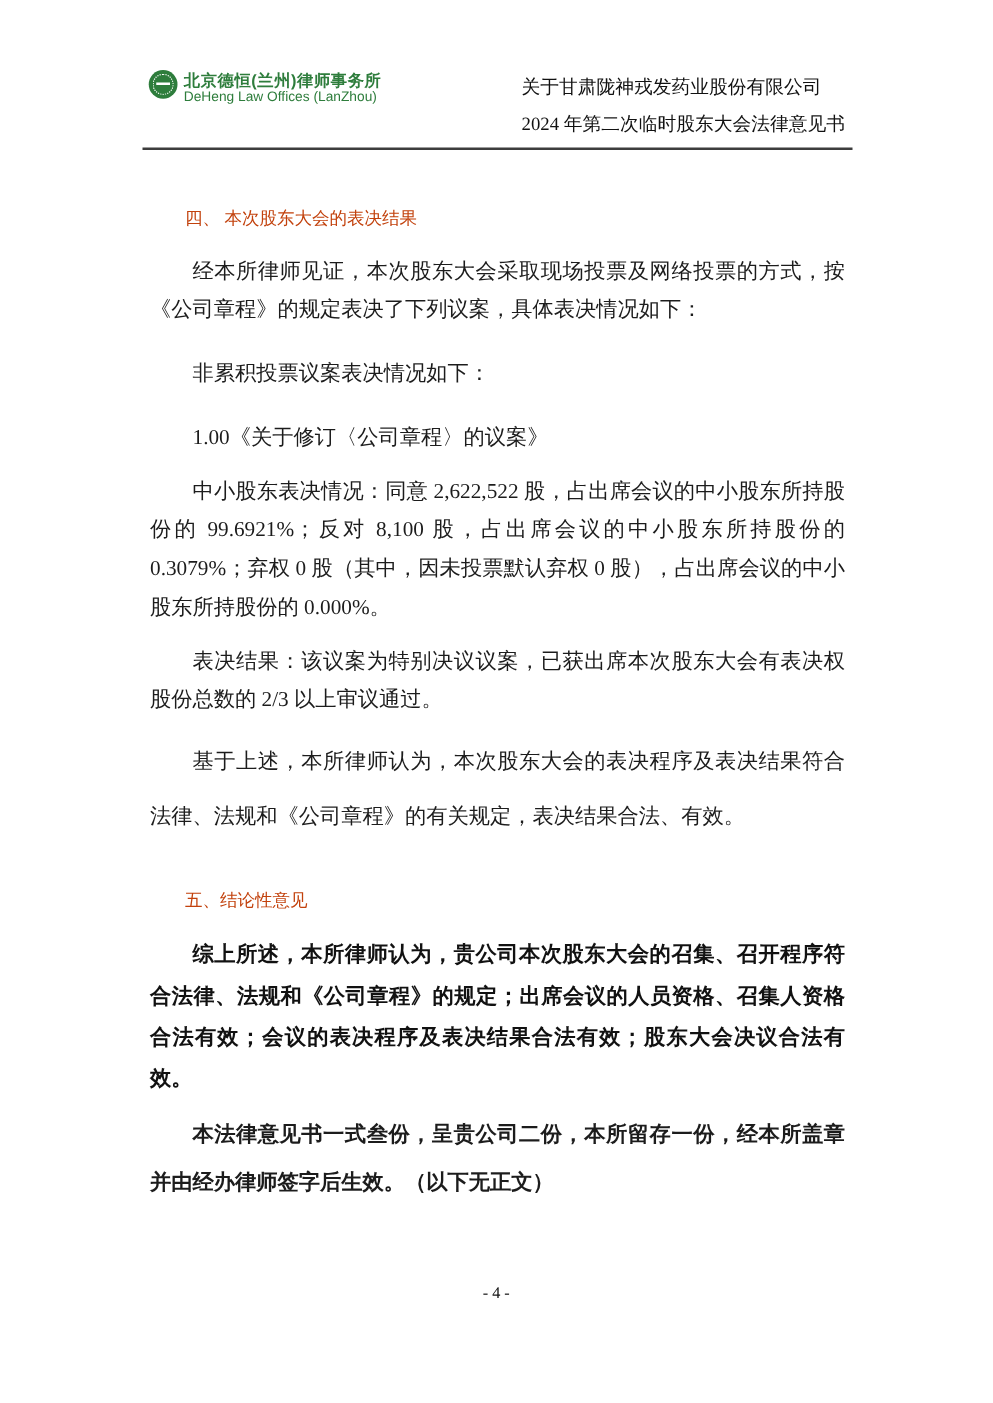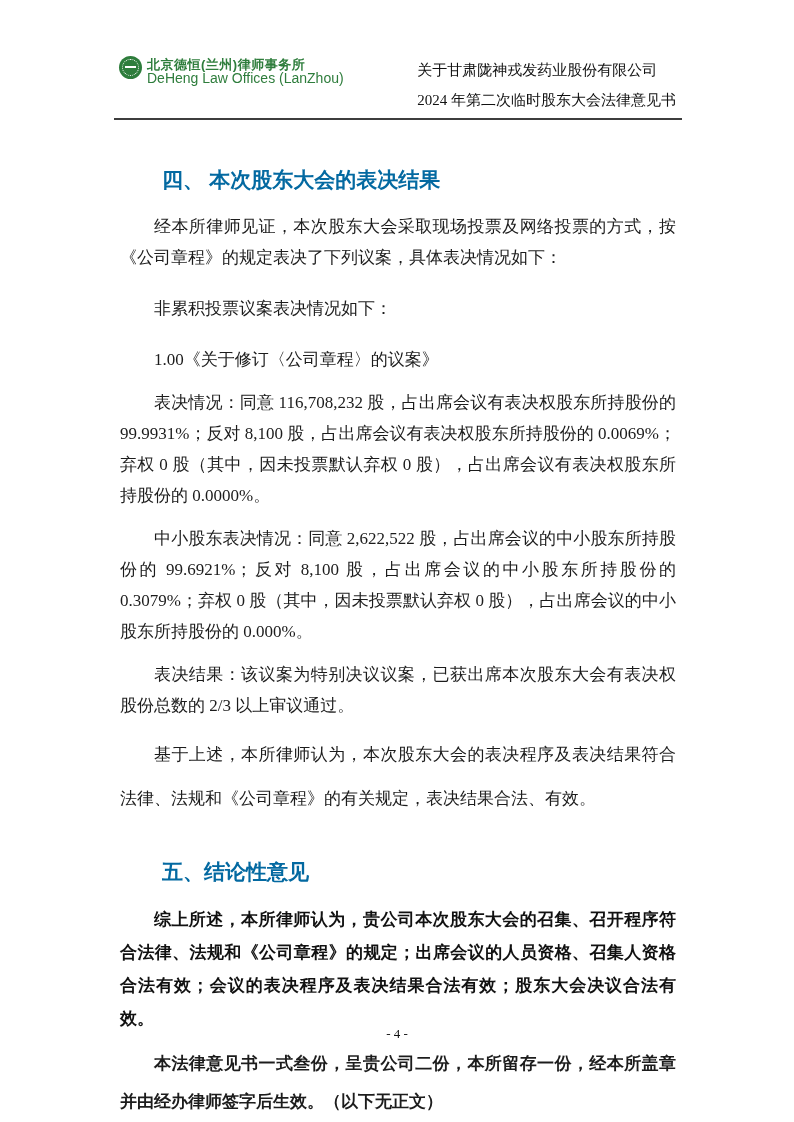--- a/index.html
+++ b/index.html
@@ -64,43 +64,43 @@
   .firm-cn {
     font-family: "Liberation Sans", "DejaVu Sans", sans-serif;
     font-size: 13px;
     font-weight: 700;
     color: #2e7d3c;
     line-height: 15px;
     letter-spacing: 0.5px;
   }
   .firm-en {
     font-family: "Liberation Sans", "DejaVu Sans", sans-serif;
-    font-size: 14px;
+    font-size: 11px;
     color: #2e7d3c;
     line-height: 13px;
   }
   .doc-titles {
     font-size: 15px;
     line-height: 30px;
     color: #111111;
   }
   .header-rule {
     border: none;
     border-top: 2px solid #3d3d3d;
     margin: 3px -6px 0 -6px;
   }
 
   
   .content { margin-top: 0; }
   .h-sec {
-    font-size: 21px;
-    font-weight: 700;
+    font-size: 14px;
+    font-weight: 400;
     margin: 46px 0 0 0;
     text-indent: 2em;
-    color: #0369a1;
+    color: #c2410c;
   }
   .p {
     font-size: 17px;
     line-height: 31px;
     text-align: justify;
     text-indent: 2em;
     margin: 12px 0 0 0;
   }
   .p--first   { margin-top: 17px; }
   .p--single  { margin-top: 20px; }
@@ -145,21 +145,20 @@
   </div>
   <hr class="header-rule">
 
   <div class="content">
 
     <div class="h-sec">四、 本次股东大会的表决结果</div>
 
     <p class="p p--first">经本所律师见证，本次股东大会采取现场投票及网络投票的方式，按《公司章程》的规定表决了下列议案，具体表决情况如下：</p>
     <p class="p p--single">非累积投票议案表决情况如下：</p>
     <p class="p p--single">1.00《关于修订〈公司章程〉的议案》</p>
-    <p class="p">表决情况：同意 116,708,232 股，占出席会议有表决权股东所持股份的 99.9931%；反对 8,100 股，占出席会议有表决权股东所持股份的 0.0069%；弃权 0 股（其中，因未投票默认弃权 0 股），占出席会议有表决权股东所持股份的 0.0000%。</p>
     <p class="p">中小股东表决情况：同意 2,622,522 股，占出席会议的中小股东所持股份的 99.6921%；反对 8,100 股，占出席会议的中小股东所持股份的 0.3079%；弃权 0 股（其中，因未投票默认弃权 0 股），占出席会议的中小股东所持股份的 0.000%。</p>
     <p class="p">表决结果：该议案为特别决议议案，已获出席本次股东大会有表决权股份总数的 2/3 以上审议通过。</p>
     <p class="p p--loose">基于上述，本所律师认为，本次股东大会的表决程序及表决结果符合法律、法规和《公司章程》的有关规定，表决结果合法、有效。</p>
 
     <div class="h-sec h-sec--five">五、结论性意见</div>
 
     <p class="p p--bold">综上所述，本所律师认为，贵公司本次股东大会的召集、召开程序符合法律、法规和《公司章程》的规定；出席会议的人员资格、召集人资格合法有效；会议的表决程序及表决结果合法有效；股东大会决议合法有效。</p>
     <p class="p p--final">本法律意见书一式叁份，呈贵公司二份，本所留存一份，经本所盖章并由经办律师签字后生效。（以下无正文）</p>
 
   </div>

